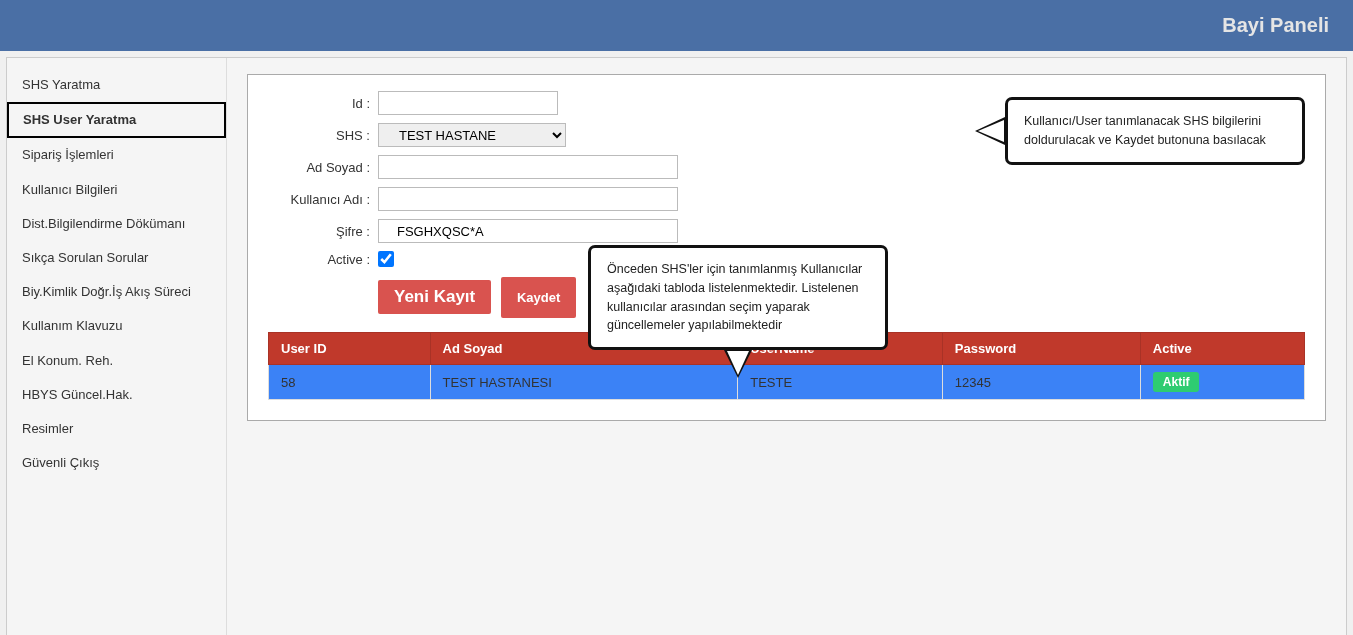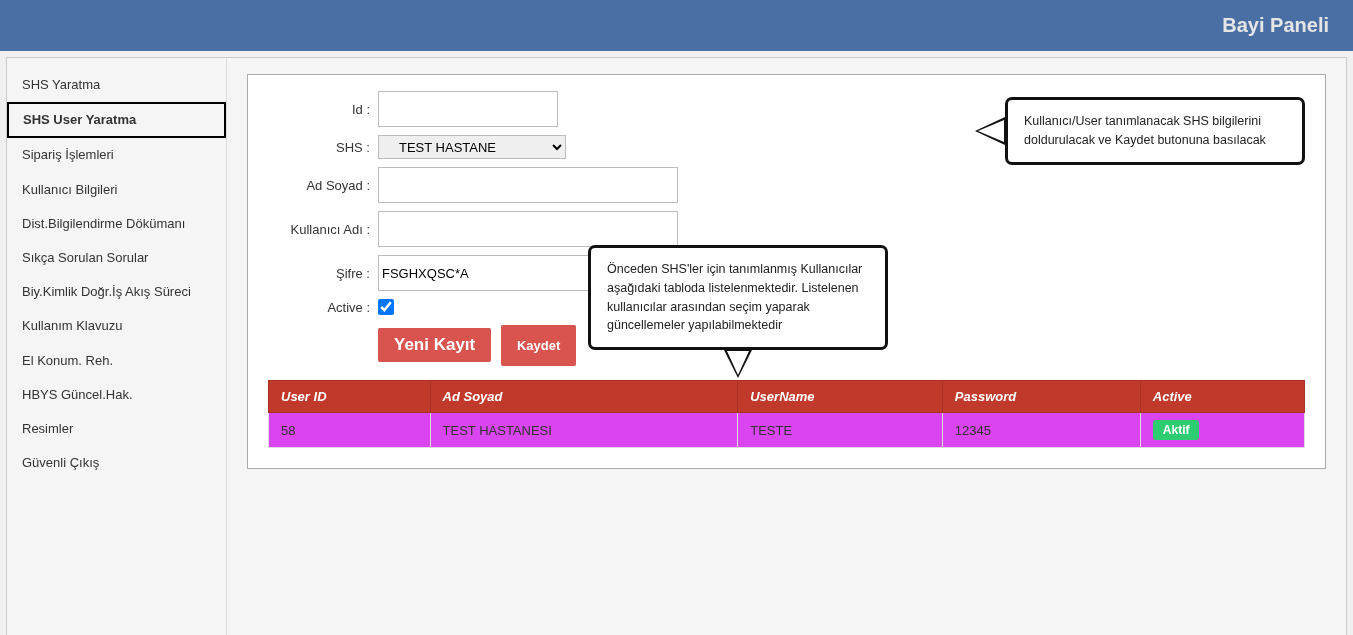--- a/index.html
+++ b/index.html
@@ -79,23 +79,23 @@
       text-align: right;
       width: 110px;
       padding-right: 8px;
       color: #333;
       font-size: 13px;
       flex-shrink: 0;
     }
 
     .form-input {
       border: 1px solid #bbb;
-      padding: 3px 3px;
-      font-size: 13px;
-      height: 36px;
+      padding: 3px 18px;
+      font-size: 13px;
+      height: 24px;
       width: 180px;
     }
 
     .form-input-wide {
       width: 300px;
     }
 
     .shs-select {
       width: 188px;
       height: 24px;
@@ -149,25 +149,24 @@
     .data-table thead tr {
       background: #c0392b;
       color: white;
     }
 
     .data-table thead th {
       padding: 8px 12px;
       text-align: left;
       font-size: 13px;
       border: 1px solid #a93226;
-      font-style: italic;
     }
 
     .data-table tbody tr {
-      background: #d946ef;
+      background: #3b82f6;
     }
 
     .data-table tbody td {
       padding: 7px 12px;
       border: 1px solid #ddd;
       font-size: 13px;
       color: #333;
     }
 
     .aktif-badge {

